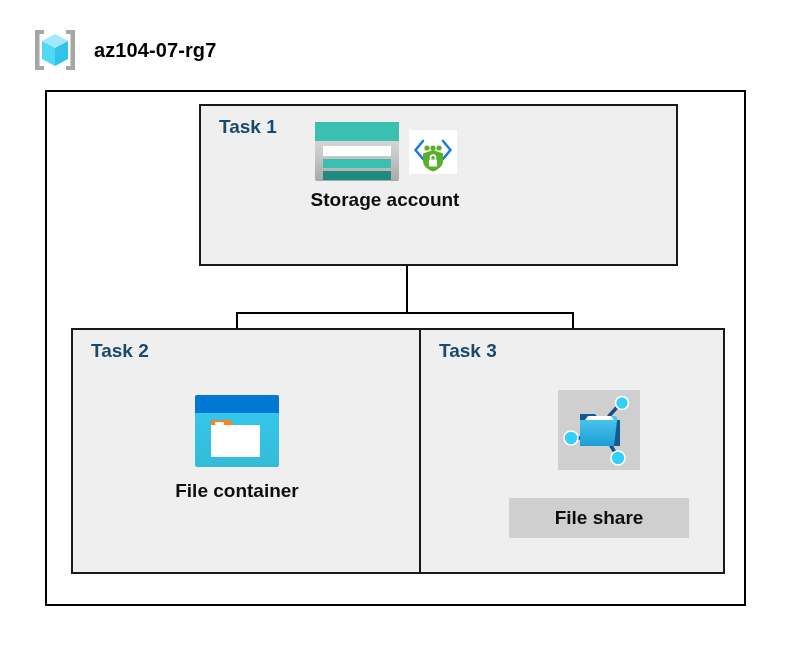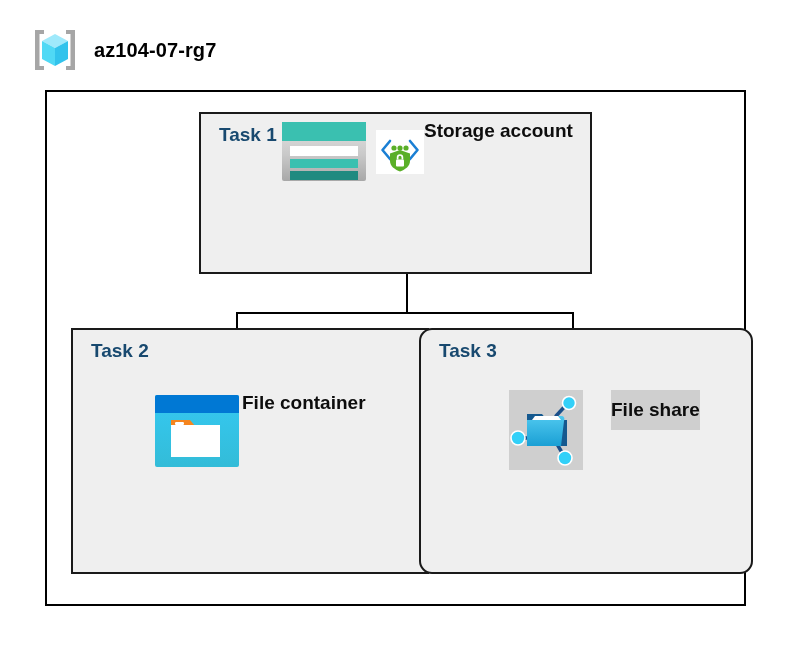--- a/index.html
+++ b/index.html
@@ -62,53 +62,53 @@
 
   
   .task-panel {
     position: absolute;
     background: #efefef;
     border: 2px solid #1a1a1a;
     box-sizing: border-box;
   }
   #task-panel-1 {
     left: 199px;
-    top: 112px;
-    width: 393px;
+    top: 104px;
+    width: 479px;
     height: 162px;
   }
   #task-panel-2 {
     left: 71px;
     top: 328px;
     width: 358px;
     height: 246px;
   }
   #task-panel-3 {
     left: 419px;
     top: 328px;
-    width: 334px;
+    width: 306px;
     height: 246px;
-    border-radius: 13px;
   }
 
   .task-label {
     position: absolute;
     left: 18px;
     top: 10px;
     font-size: 19px;
     font-weight: bold;
     color: #18496f;
     white-space: nowrap;
   }
 
   
   .node {
     position: absolute;
     display: flex;
-    flex-direction: row;
+    flex-direction: column;
+    align-items: center;
   }
   .node-caption {
     font-size: 19px;
     font-weight: bold;
     color: #0d0d0d;
     white-space: nowrap;
     text-align: center;
   }
 
   

